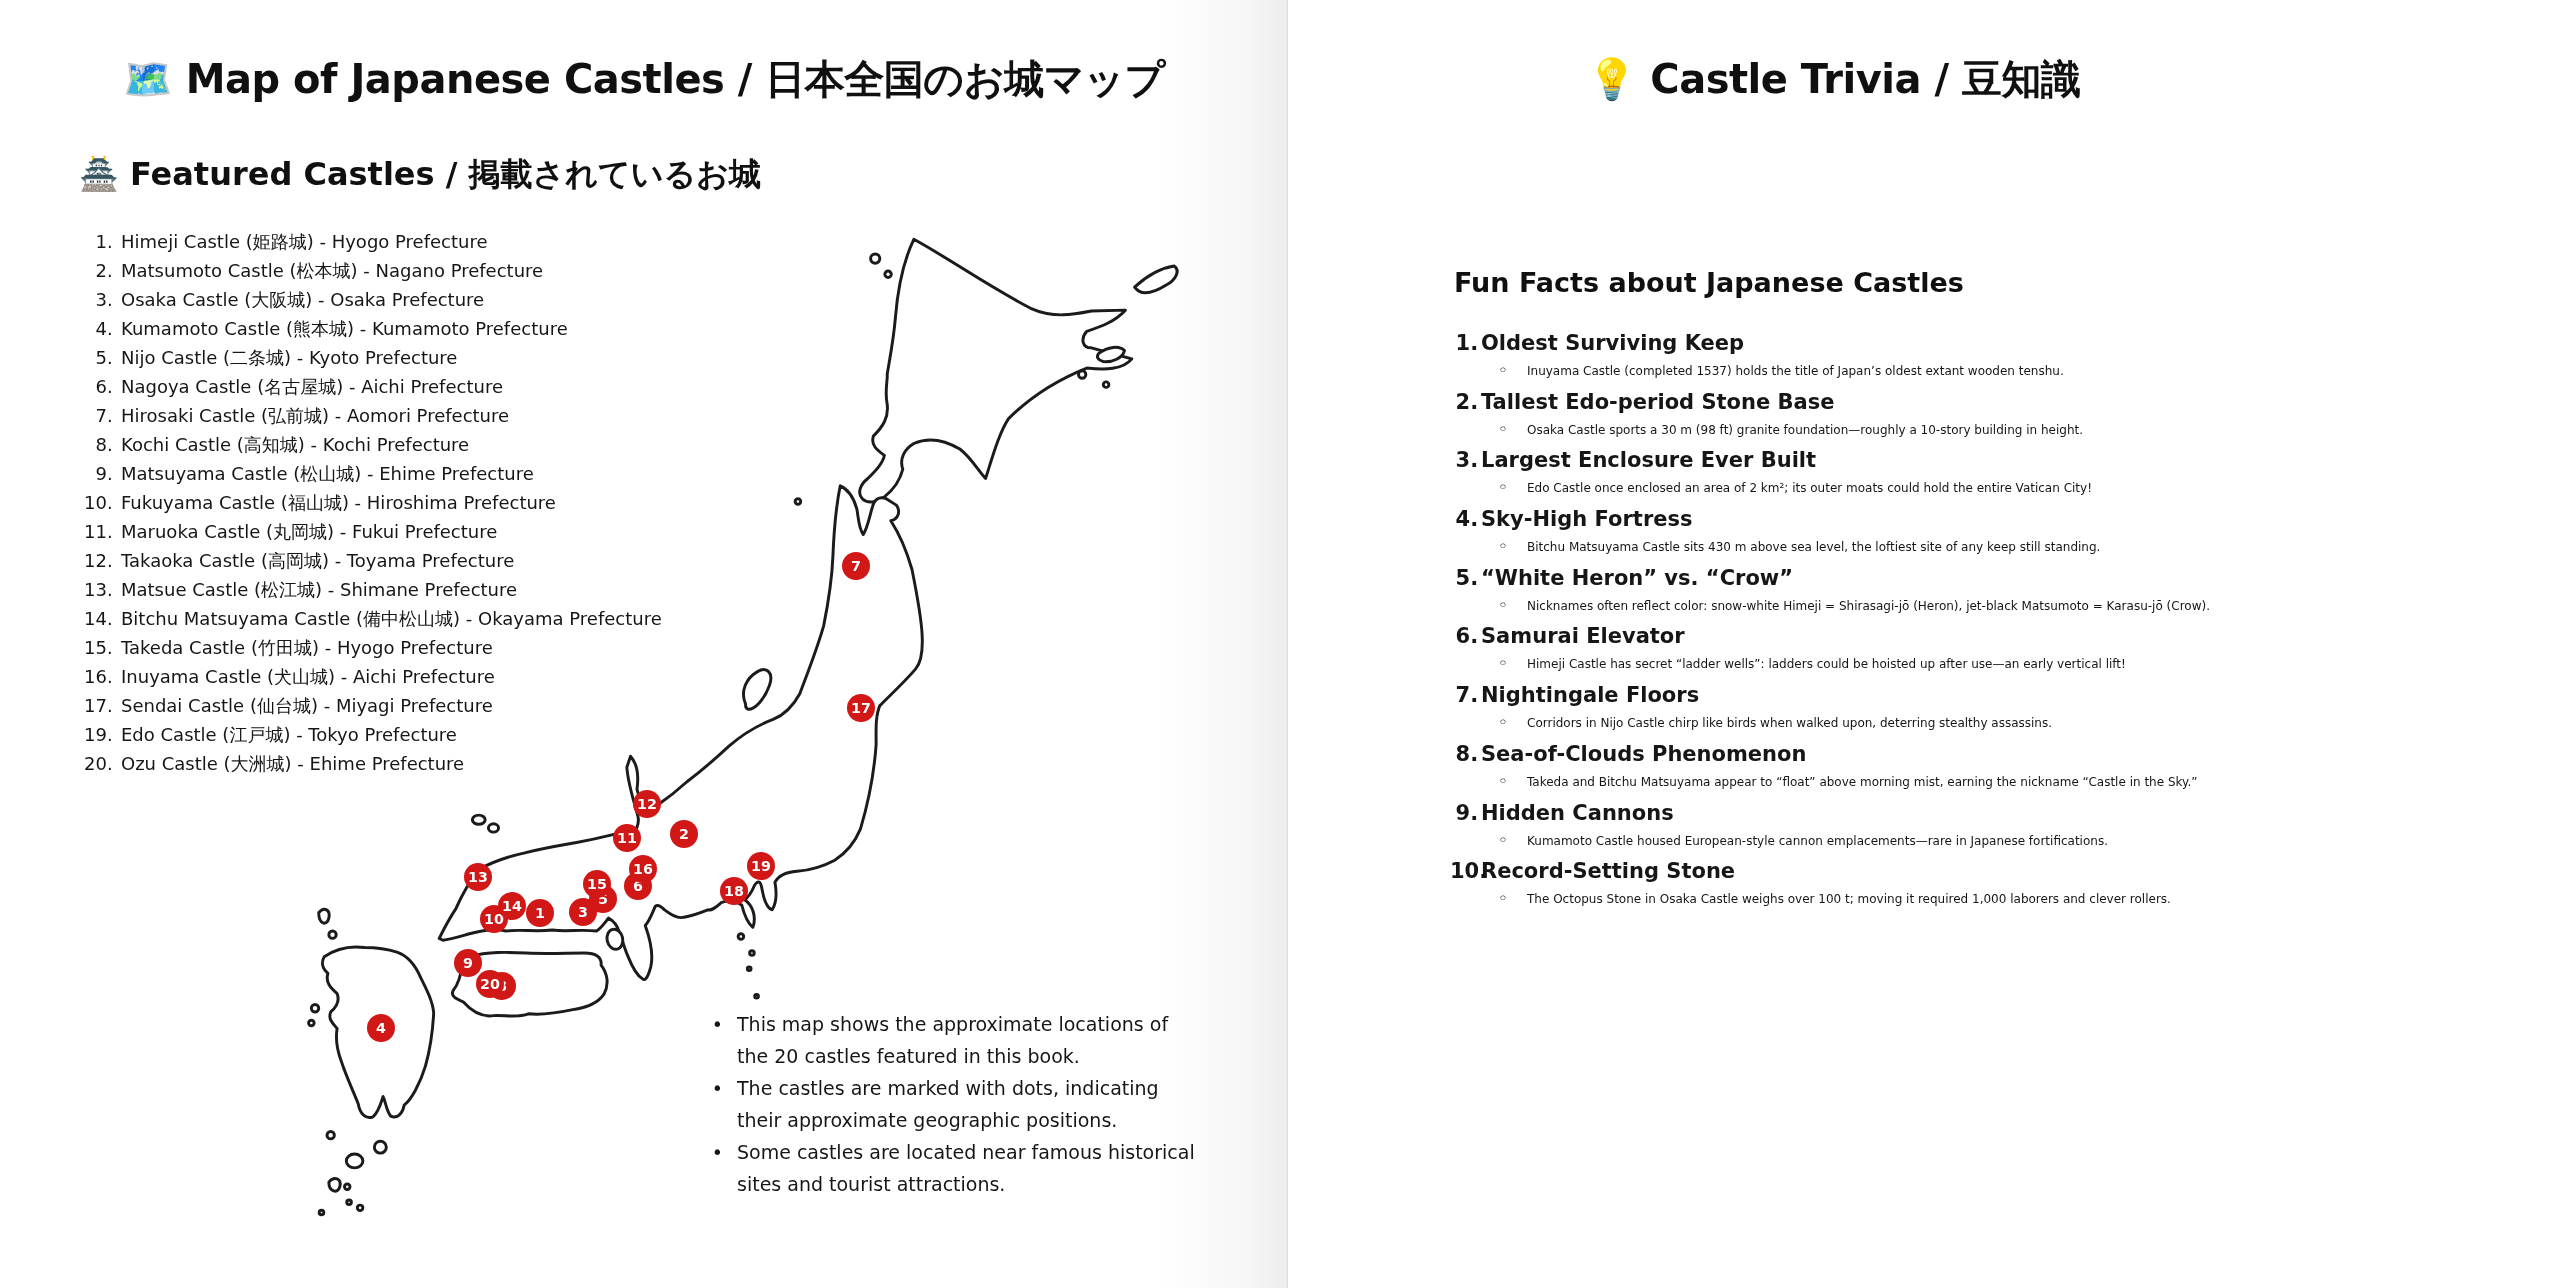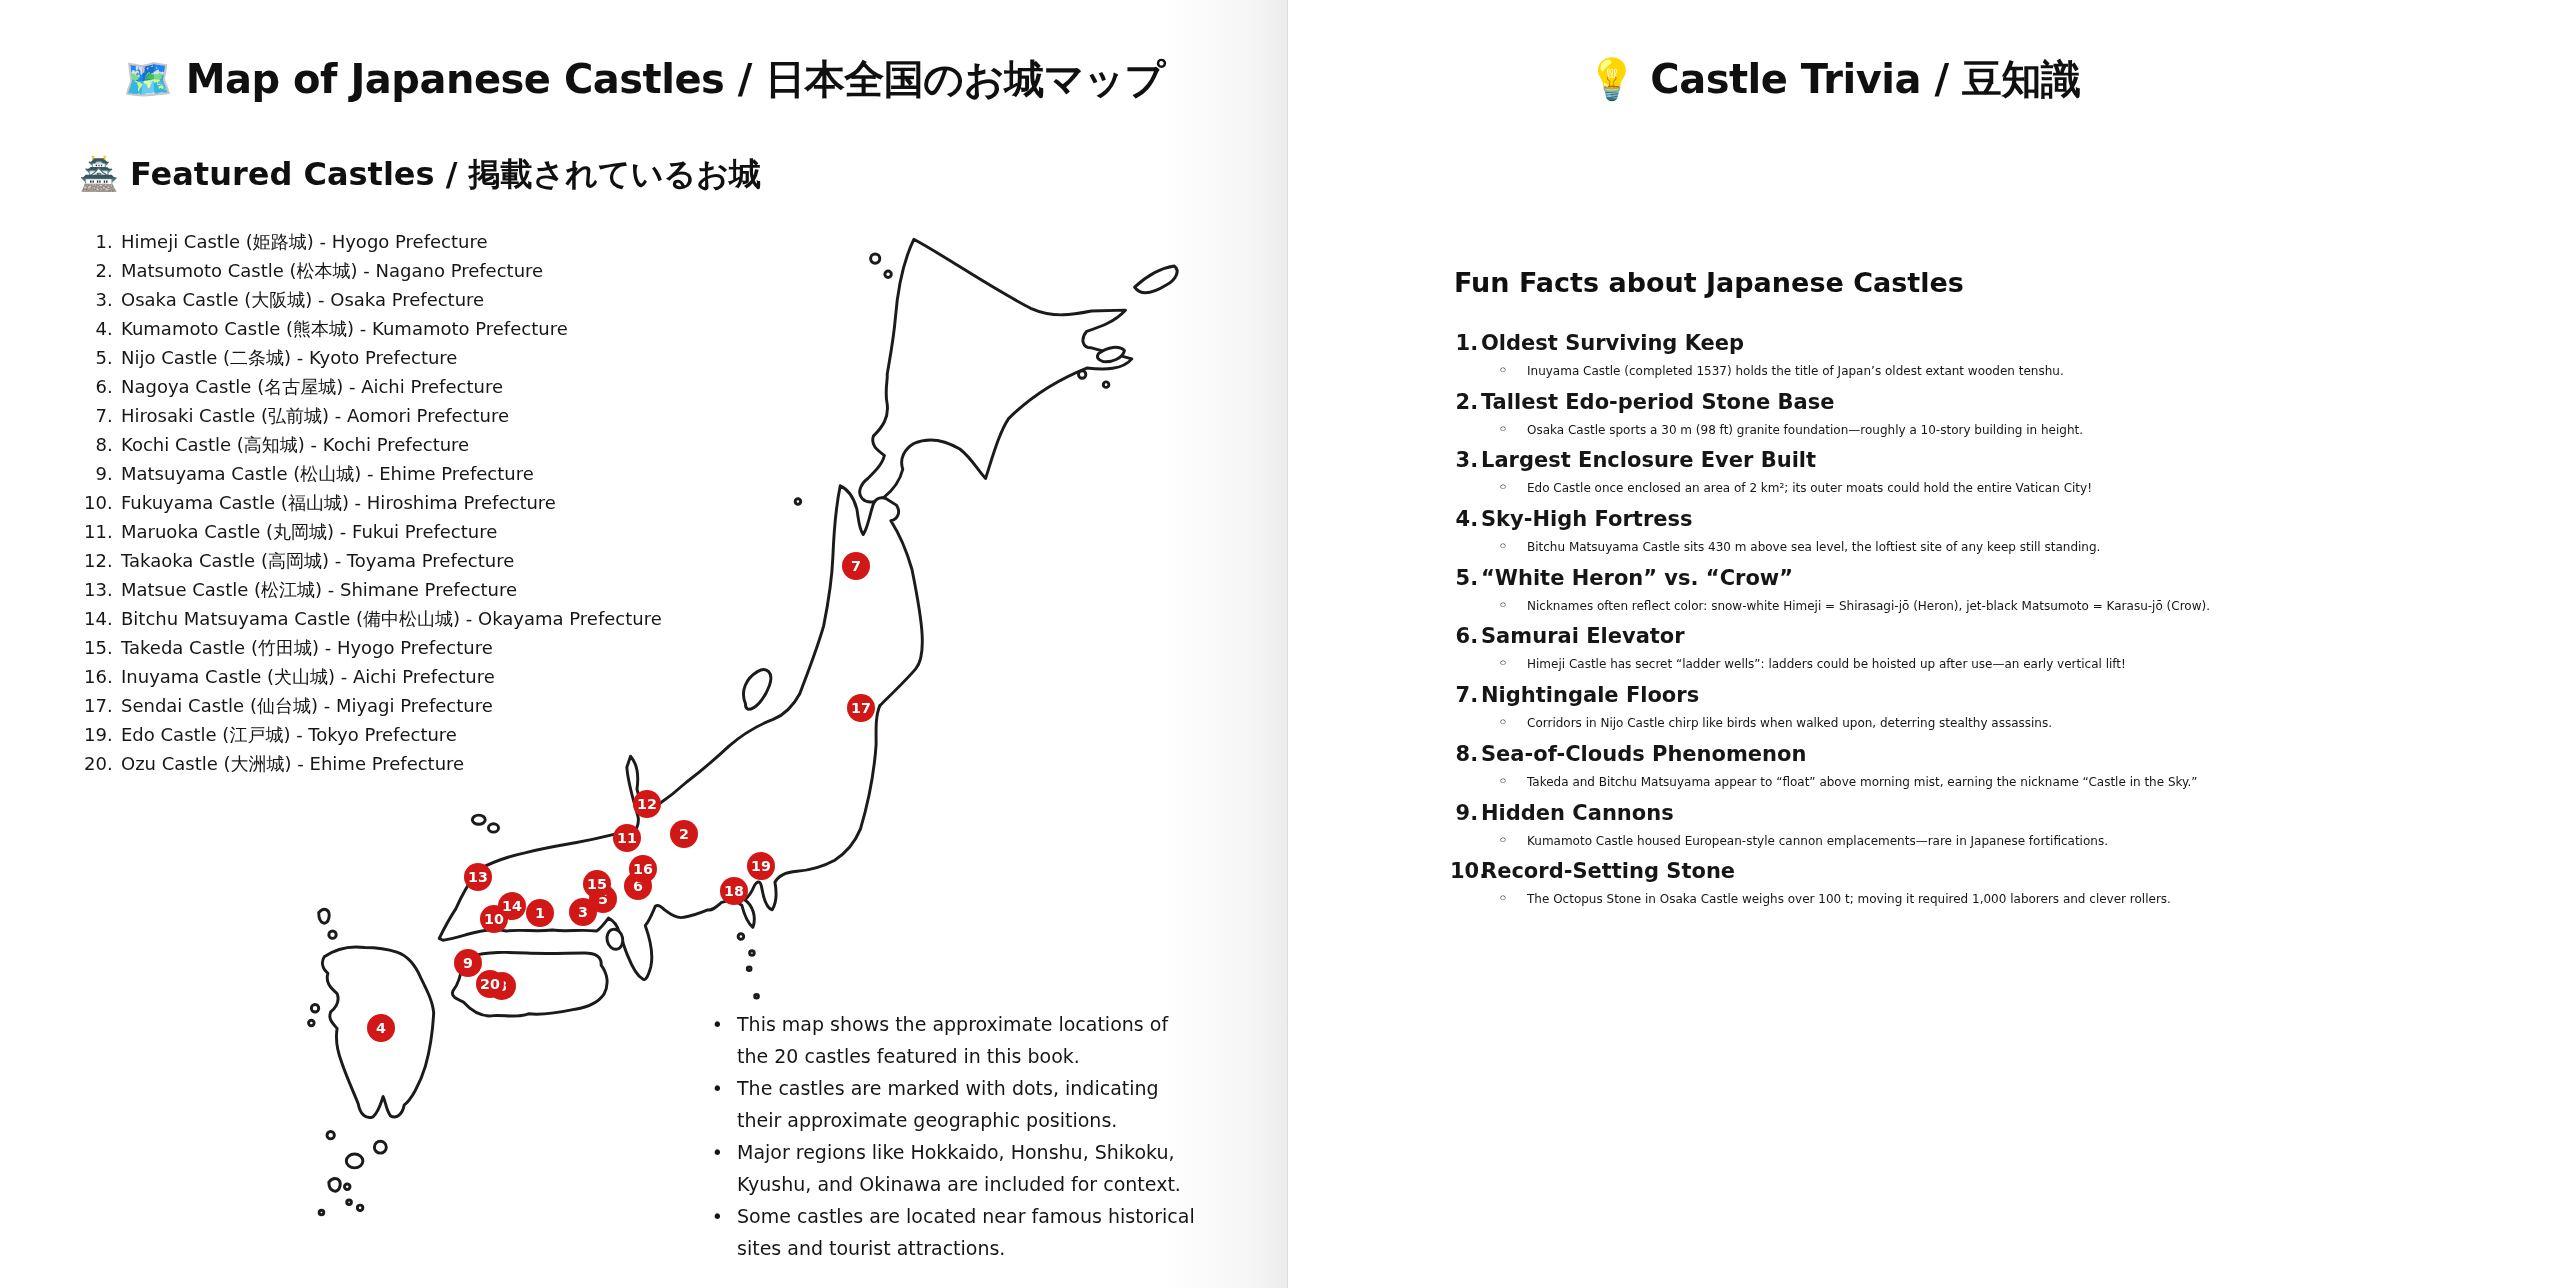--- a/index.html
+++ b/index.html
@@ -239,21 +239,20 @@
           <div class="marker" style="left: 557px; top: 478px;">17</div>
           <div class="marker" style="left: 430px; top: 661px;">18</div>
           <div class="marker" style="left: 457px; top: 636px;">19</div>
           <div class="marker" style="left: 158px; top: 754px; margin-left: 28px;">20</div>
         </div>
     </div>
 
     <ul class="map-notes" id="map-notes">
         <li>This map shows the approximate locations of the 20 castles featured in this book.</li>
         <li>The castles are marked with dots, indicating their approximate geographic positions.</li>
-        <li>Major regions like Hokkaido, Honshu, Shikoku, Kyushu, and Okinawa are included for context.</li>
         <li>Some castles are located near famous historical sites and tourist attractions.</li>
       </ul>
   </section>
 
   <div class="gutter-line"></div>
 
   <section class="page right">
     <h1 class="page-title">💡 Castle Trivia / 豆知識</h1>
     <h3 class="facts-heading">Fun Facts about Japanese Castles</h3>
     <ol class="facts-list" id="facts-list">

